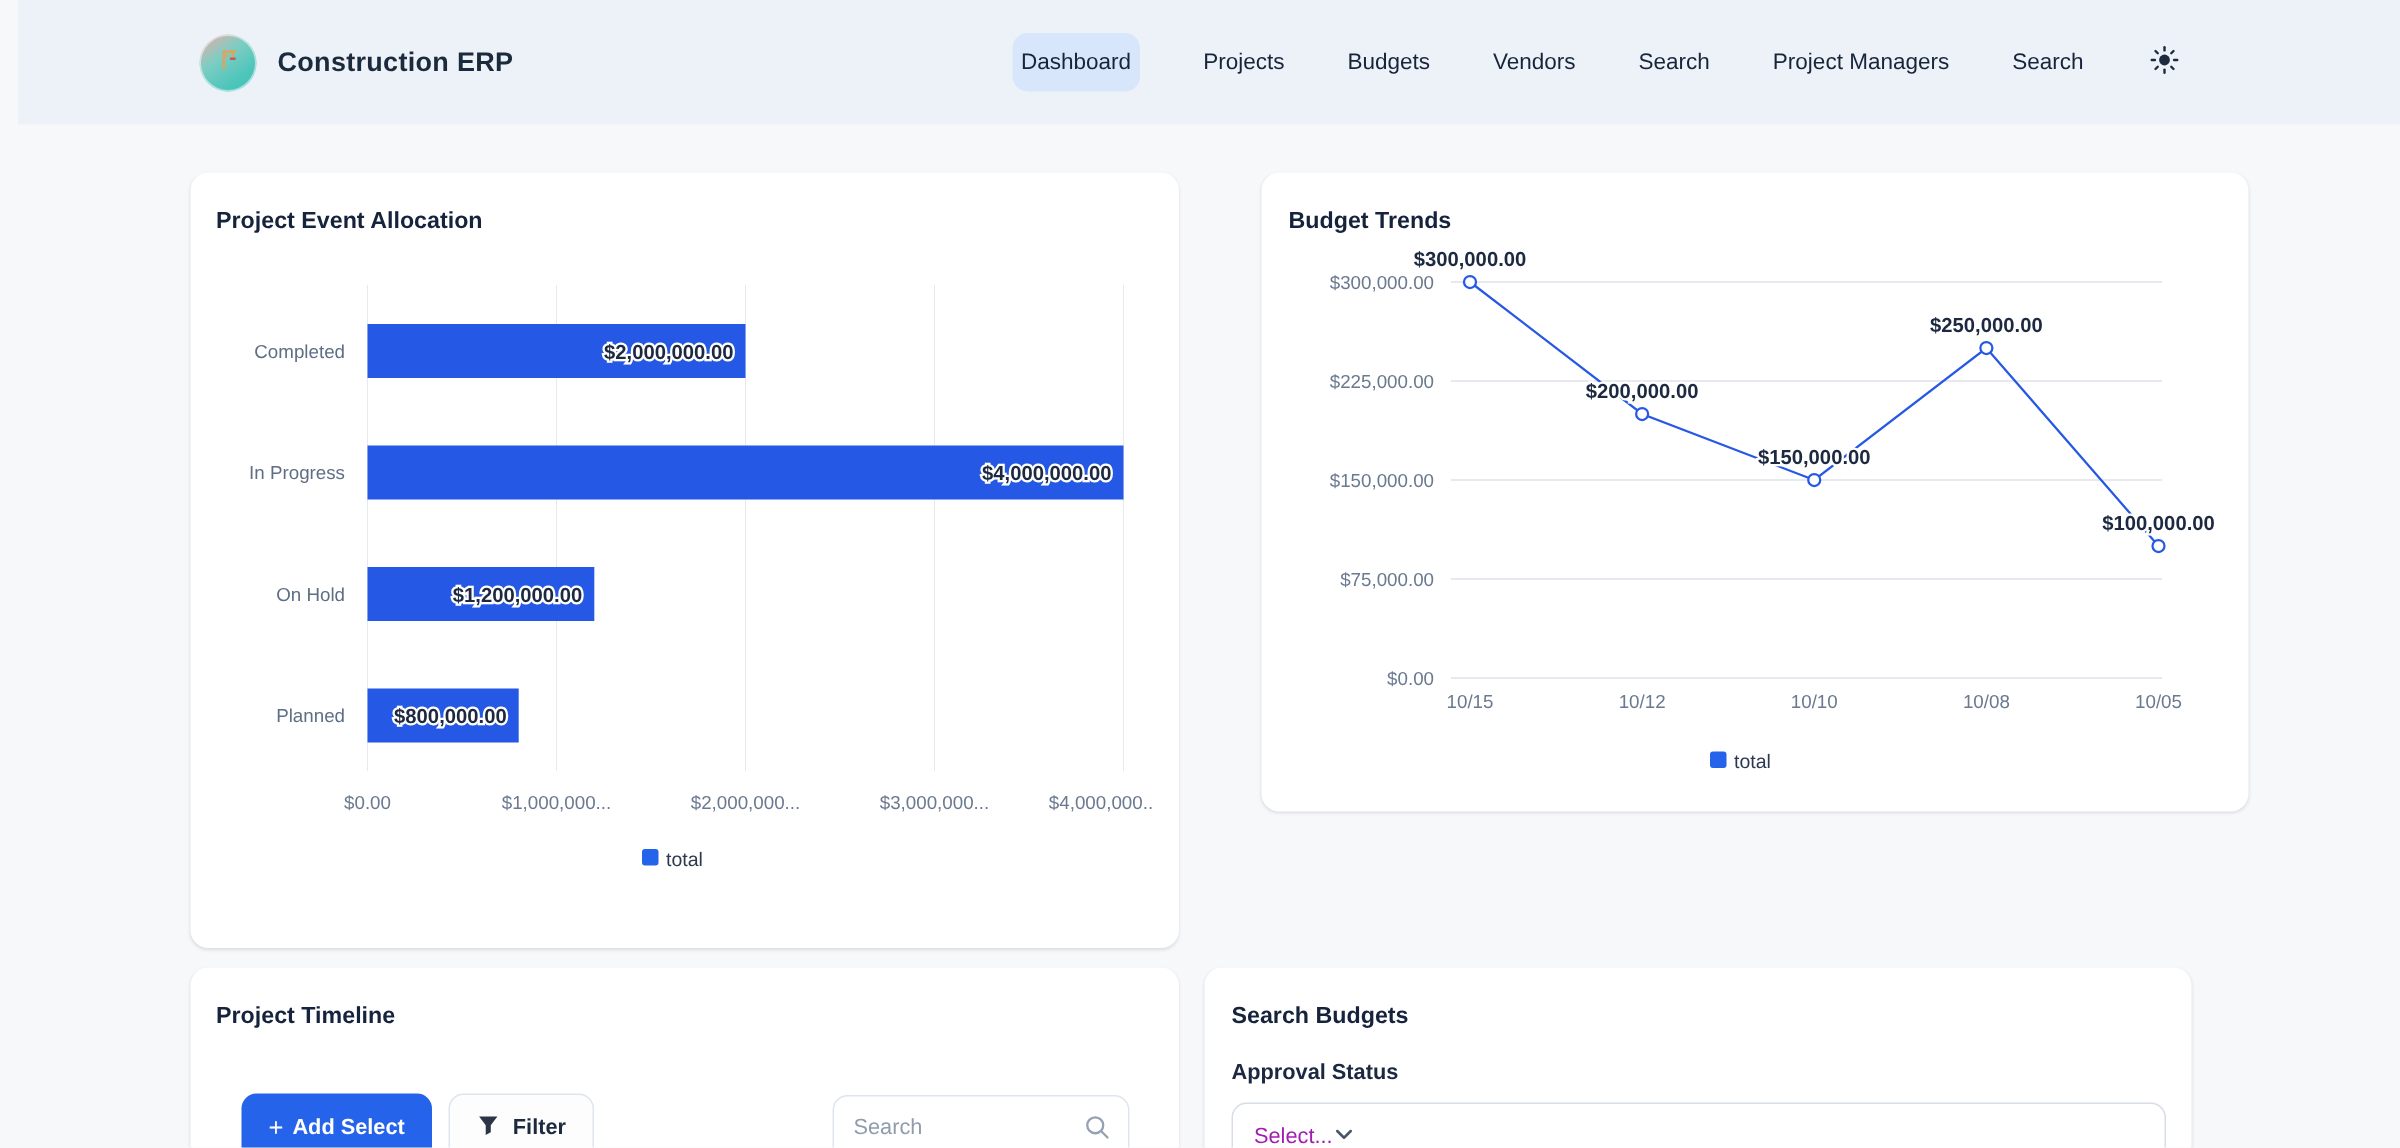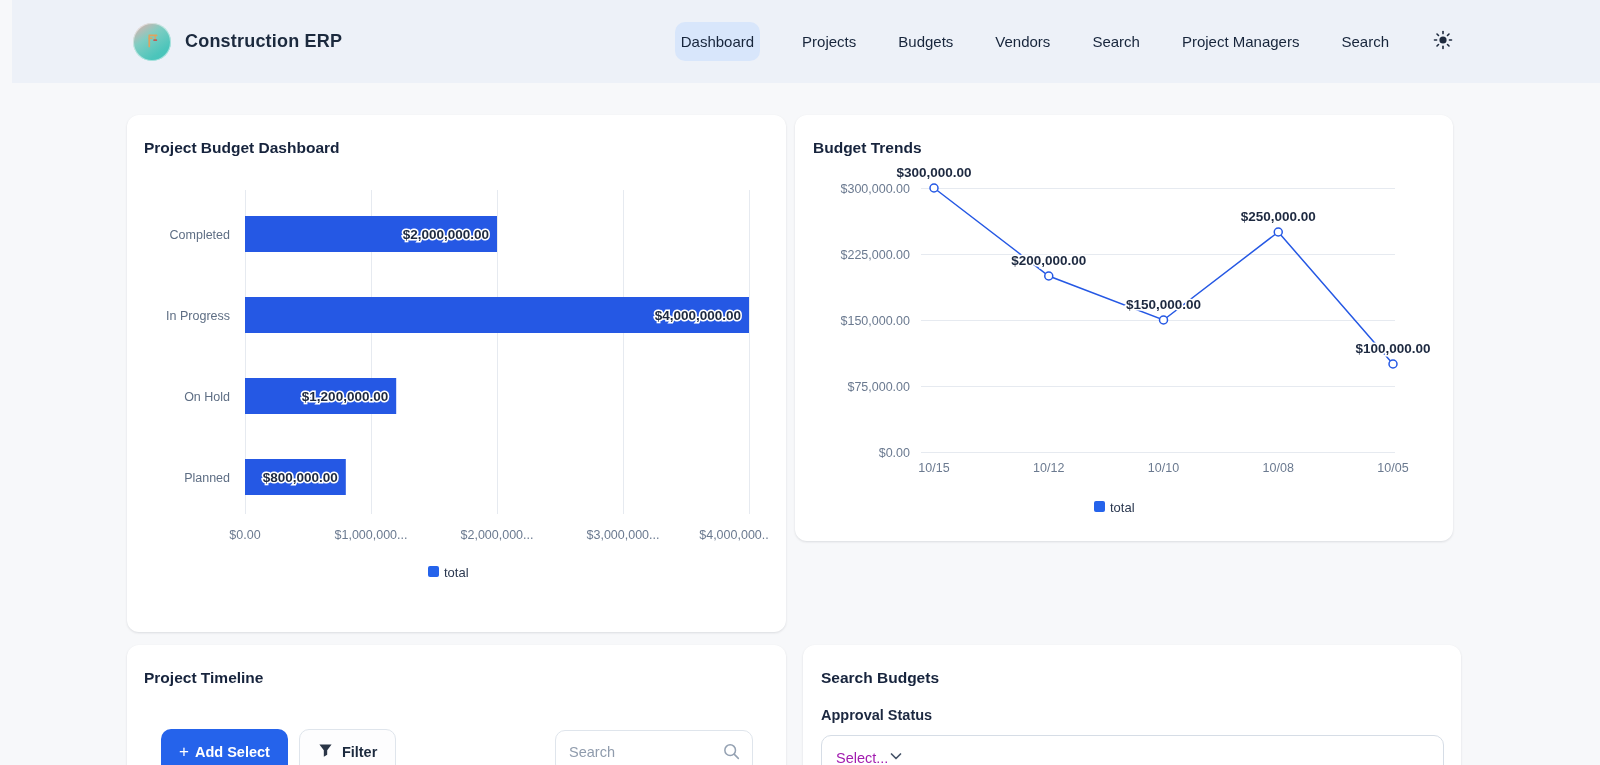--- a/index.html
+++ b/index.html
@@ -38,21 +38,21 @@
     margin-left: 42px; background: transparent; border: none; cursor: pointer;
     width: 24px; height: 24px; display: flex; align-items: center; justify-content: center;
   }
 
   
   .card {
     position: absolute; background: #ffffff; border-radius: 12px;
     box-shadow: 0 1px 2px rgba(16,24,40,.05), 0 1px 3px rgba(16,24,40,.07);
   }
   #card-allocation { left: 115px; top: 115px; width: 659px; height: 517px; }
-  #card-trends     { left: 783px; top: 115px; width: 658px; height: 426px; }
+  #card-trends     { left: 829px; top: 115px; width: 658px; height: 426px; }
   #card-timeline   { left: 115px; top: 645px; width: 659px; height: 170px; }
   #card-search     { left: 791px; top: 645px; width: 658px; height: 170px; }
 
   .card h2 {
     position: absolute; left: 17px; top: 24px;
     font-size: 15.5px; font-weight: 700; color: #16233c;
   }
   #card-trends h2, #card-search h2 { left: 18px; }
 
   .chart-svg { position: absolute; left: 0; top: 0; }
@@ -148,21 +148,21 @@
               <line x1="5.5" y1="14.5" x2="4" y2="16"></line>
           </g>
         </svg>
       </span>
     </button>
   </header>
 
   <main>
 
     <section class="card" id="card-allocation">
-      <h2>Project Budget Dashboard</h2>
+      <h2>Project Event Allocation</h2>
       <svg class="chart-svg" id="bar-chart" width="659" height="517">
           <line x1="118" y1="75" x2="118" y2="399" class="grid-line" shape-rendering="crispEdges"></line>
           <line x1="244" y1="75" x2="244" y2="399" class="grid-line" shape-rendering="crispEdges"></line>
           <line x1="370" y1="75" x2="370" y2="399" class="grid-line" shape-rendering="crispEdges"></line>
           <line x1="496" y1="75" x2="496" y2="399" class="grid-line" shape-rendering="crispEdges"></line>
           <line x1="622" y1="75" x2="622" y2="399" class="grid-line" shape-rendering="crispEdges"></line>
           <rect x="118" y="101" width="252" height="36" fill="#2558e4"></rect>
           <text x="362" y="124" class="value-label" text-anchor="end">$2,000,000.00</text>
           <text x="103" y="123.5" class="cat-label" text-anchor="end">Completed</text>
           <rect x="118" y="182" width="504" height="36" fill="#2558e4"></rect>

